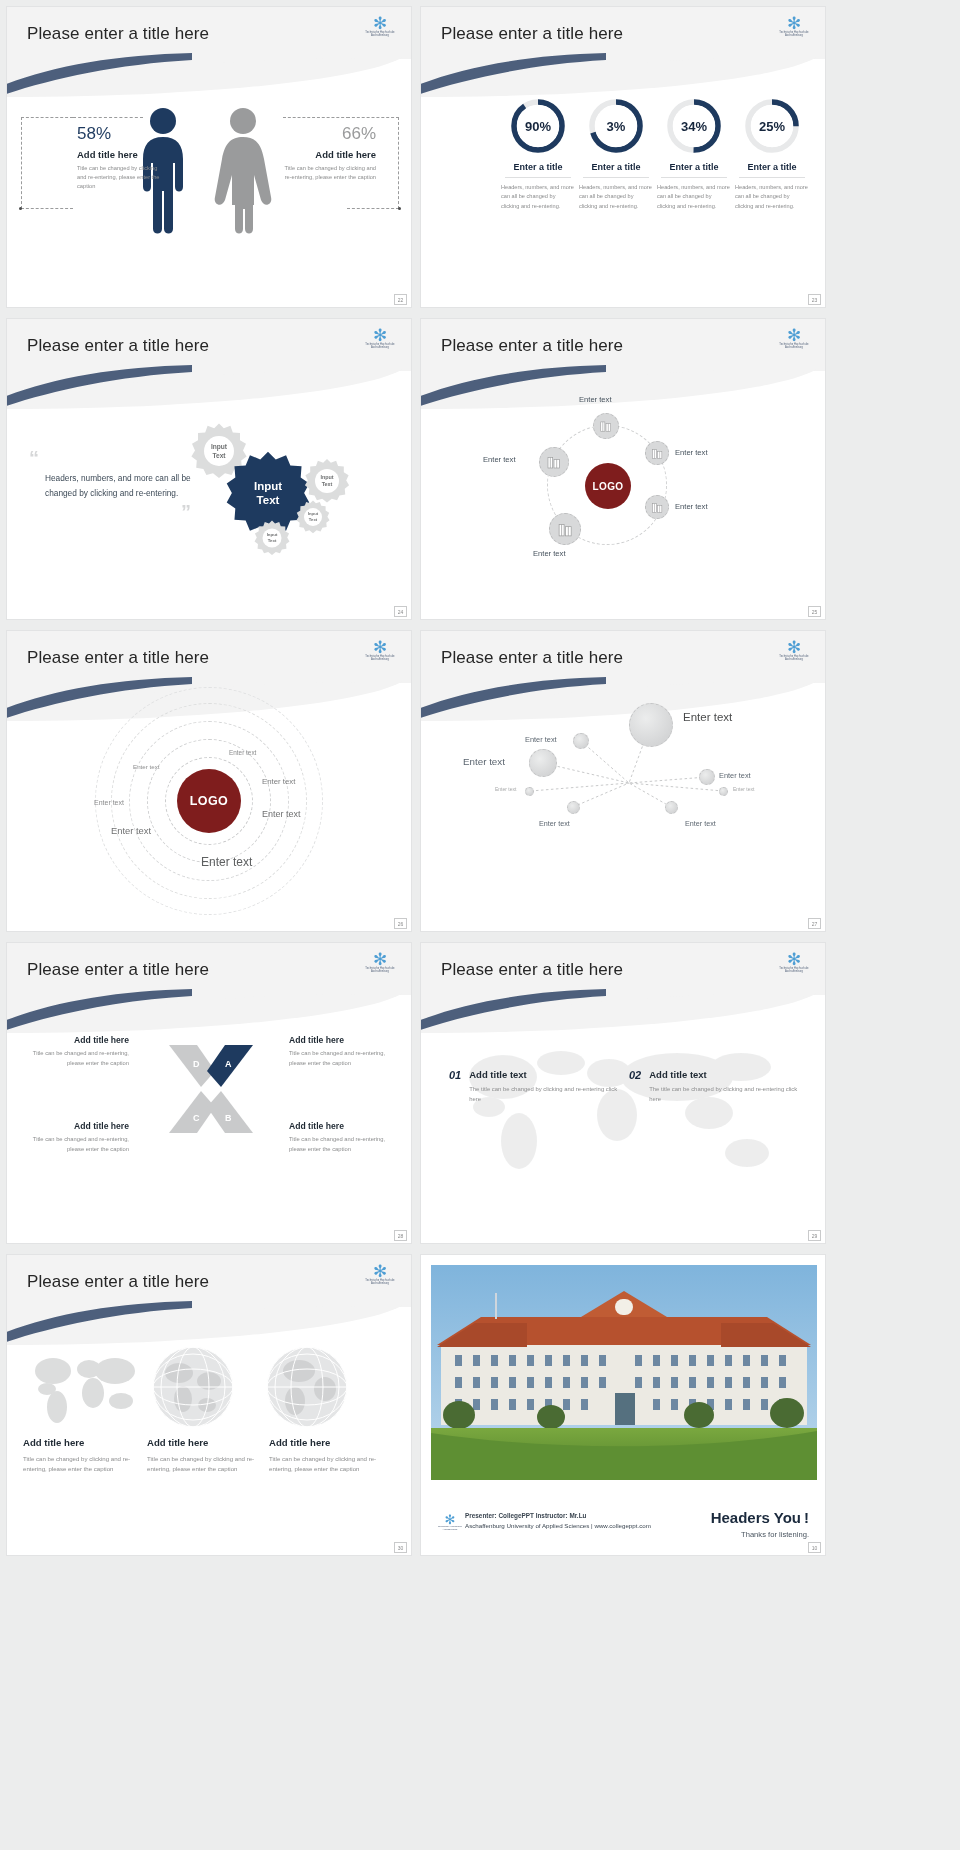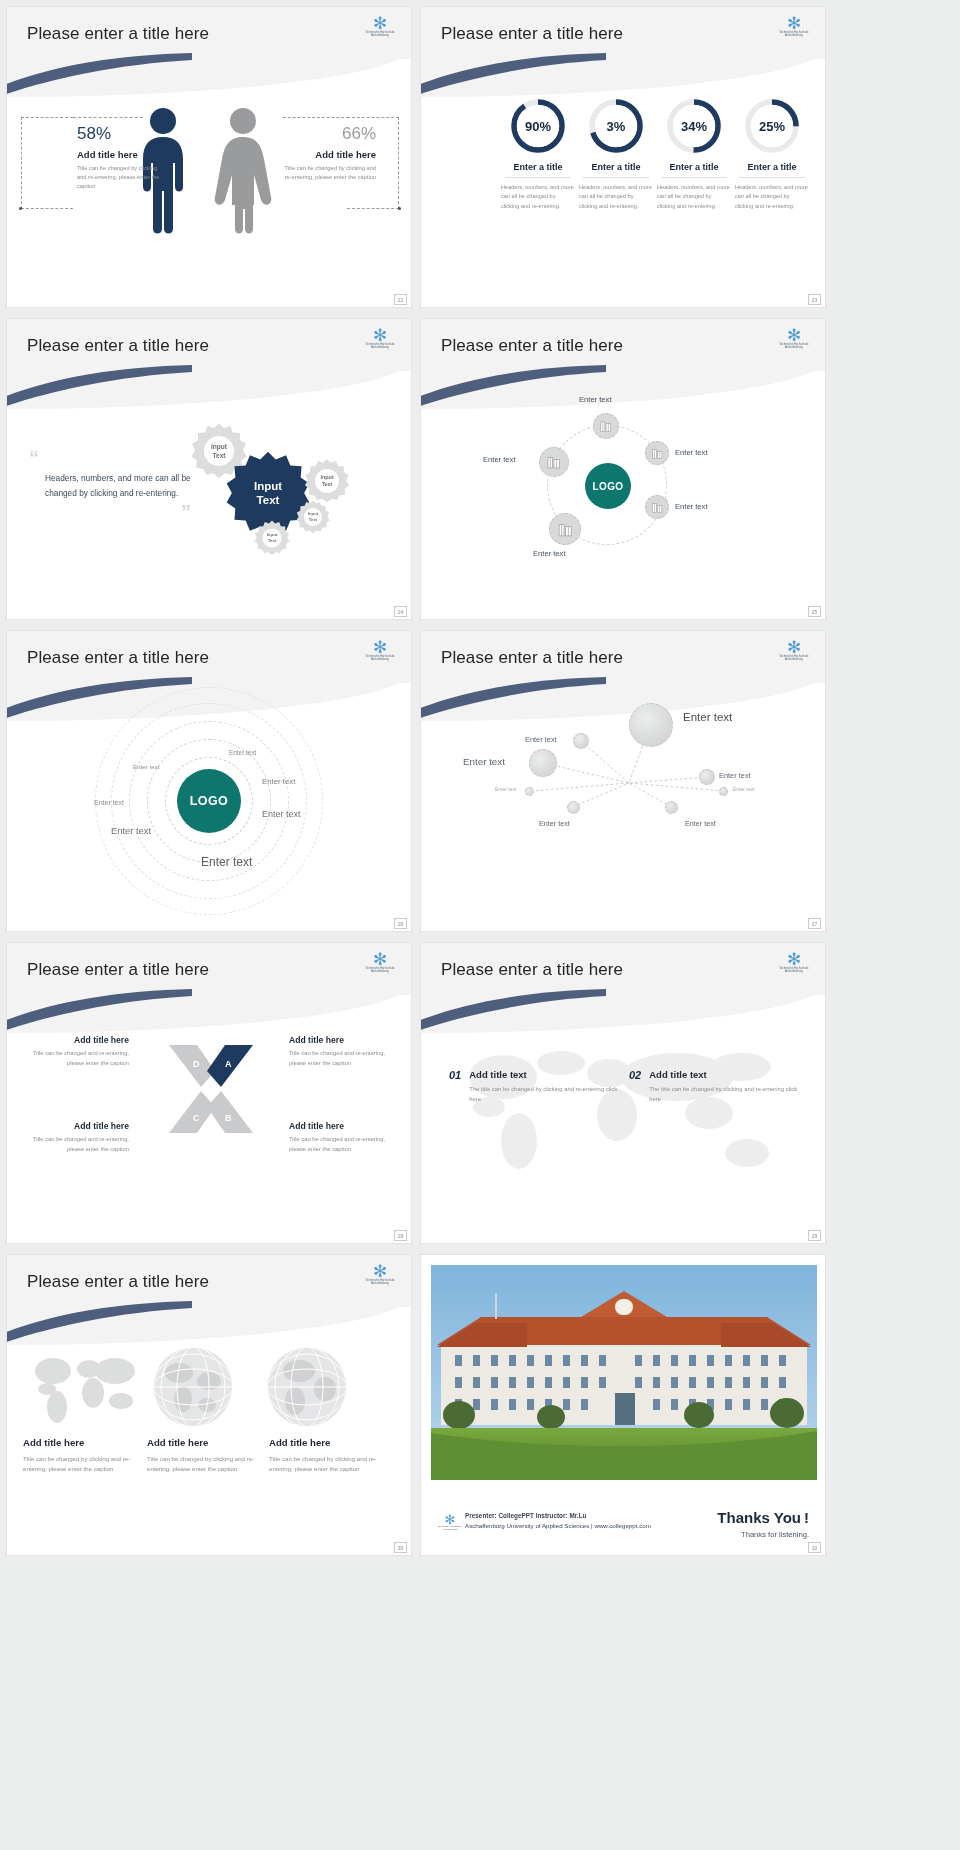--- a/index.html
+++ b/index.html
@@ -84,21 +84,21 @@
   .qtext { font-size:8.3px; color:#3d4a57; line-height:15px; margin:8px 0 0 16px;}
   .qmark2 { font-size:20px; color:#d6d7d8; font-weight:bold; margin-left:152px;}
   .gear { position:absolute; }
   .gear-lbl {
     position:absolute; inset:0; display:flex; align-items:center; justify-content:center;
     text-align:center; font-weight:bold; color:#6e7071;
   }
 
   
   .ctr-logo {
-    position:absolute; border-radius:50%; background:#0f766e; color:#fff;
+    position:absolute; border-radius:50%; background:#7f1d1d; color:#fff;
     display:flex; align-items:center; justify-content:center;
     font-weight:bold; letter-spacing:.4px;
   }
   .node {
     position:absolute; border-radius:50%; background:#d8d9da;
     border:1px dashed #bcbdbe;
     display:flex; align-items:center; justify-content:center;
   }
   .node-lbl { position:absolute; font-size:7.6px; color:#45515c; white-space:nowrap; }
   .dashring { position:absolute; border:1px dashed #cfd0d1; border-radius:50%; }
@@ -739,21 +739,21 @@
         <ellipse cx="268" cy="150" rx="15" ry="13"></ellipse>
             <ellipse cx="356" cy="148" rx="17" ry="15"></ellipse>
       </g>
 
       <path d="M0,163 L386,163 L386,215 L0,215 Z" fill="url(#grass)"></path>
       <path d="M0,168 C120,186 270,186 386,166 L386,215 L0,215 Z" fill="#5e8f33"></path>
     </svg>
   </div>
 
   <div class="thx">
-    <h1>Thanks You !</h1>
+    <h1>Headers You !</h1>
     <p>Thanks for listening.</p>
   </div>
 
   <div style="position:absolute;left:14px;bottom:24px;width:30px;text-align:center;">
     <div style="font-size:13px;color:#4e9ed4;line-height:11px;">✻</div>
     <div style="font-size:2.3px;color:#4a5a73;line-height:3px;">Technische Hochschule Aschaffenburg</div>
   </div>
   <div class="pres">
     <div class="l1">Presenter: CollegePPT   Instructor: Mr.Lu</div>
     <div class="l2">Aschaffenburg University of Applied Sciences  |  www.collegeppt.com</div>

